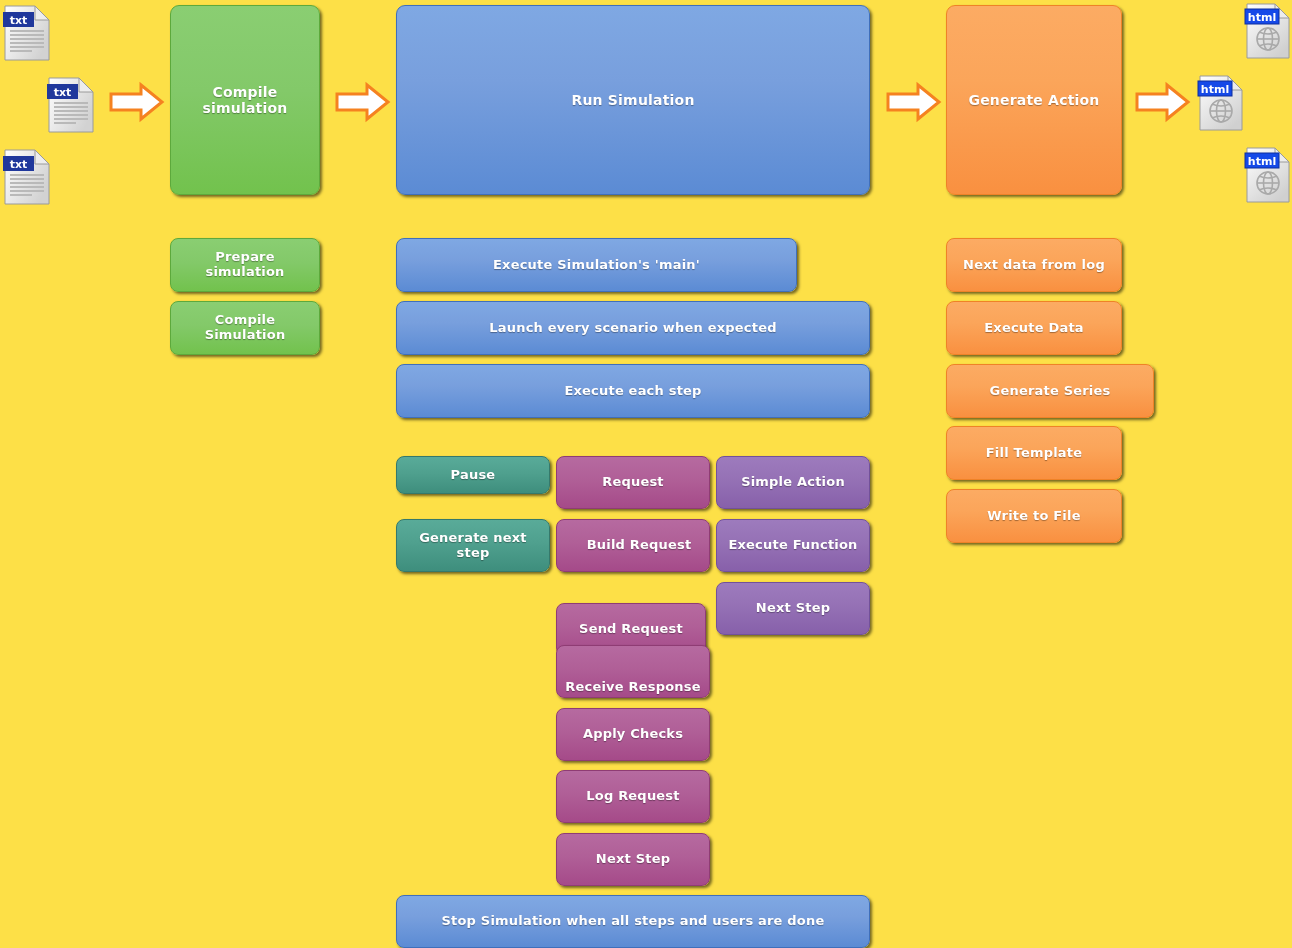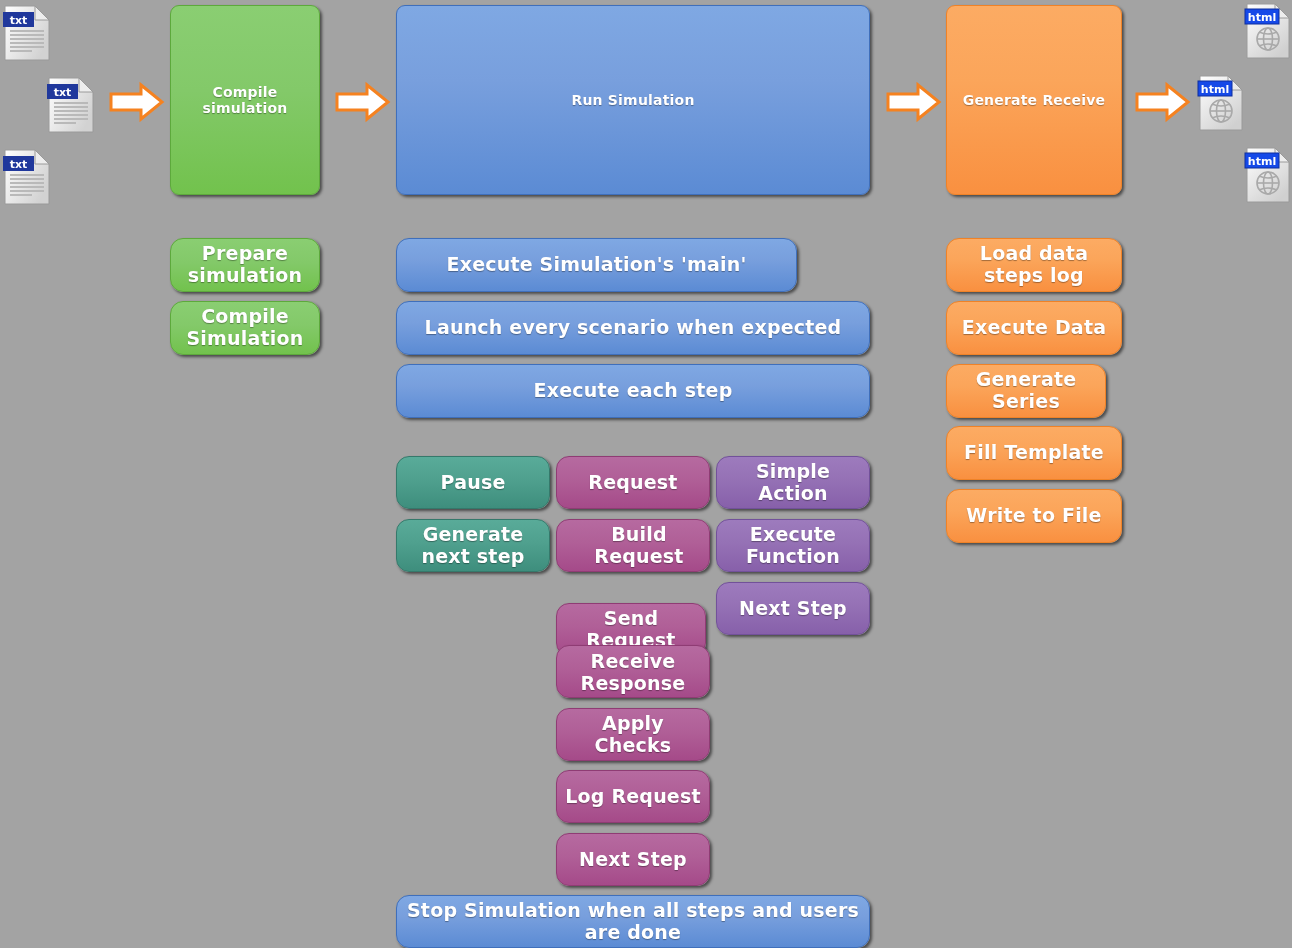--- a/index.html
+++ b/index.html
@@ -12,36 +12,36 @@
     height: 948px;
     position: relative;
     overflow: hidden;
     font-family: "DejaVu Sans", sans-serif;
   }
   .stage {
     position: absolute;
     left: 0; top: 0;
     width: 1292px;
     height: 948px;
-    background: #a3a3a3;
+    background: #fde047;
   }
 
   
   .node {
     position: absolute;
     box-sizing: border-box;
     display: flex;
     align-items: center;
     justify-content: center;
     text-align: center;
     color: #ffffff;
     font-weight: bold;
-    font-size: 19px;
+    font-size: 13px;
     letter-spacing: .2px;
-    border-radius: 13px;
+    border-radius: 8px;
     padding: 2px 8px;
     line-height: 1.15;
     text-shadow: 0 1px 1px rgba(0,0,0,.35);
     box-shadow: 2px 2px 3px rgba(0,0,0,.55);
   }
   .node.big { font-size: 14px; border-radius: 9px; }
 
   .green {
     background: linear-gradient(to bottom, #8ace72 0%, #83c969 45%, #72c24d 100%);
     border: 1px solid #5da93c;
@@ -216,41 +216,41 @@
 
   <div class="node big green" style="left:170px; top:5px; width:150px; height:190px;">
     <span>Compile simulation</span>
   </div>
 
   <div class="node big blue" style="left:396px; top:5px; width:474px; height:190px;">
     <span>Run Simulation</span>
   </div>
 
   <div class="node big orange" style="left:946px; top:5px; width:176px; height:190px;">
-    <span>Generate Receive</span>
+    <span>Generate Action</span>
   </div>
 
   <div class="node green" style="left:170px; top:238px; width:150px; height:54px;">
     <span>Prepare simulation</span>
   </div>
   <div class="node green" style="left:170px; top:301px; width:150px; height:54px;">
     <span>Compile Simulation</span>
   </div>
 
   <div class="node blue" style="left:396px; top:238px; width:401px; height:54px;">
     <span>Execute Simulation's 'main'</span>
   </div>
   <div class="node blue" style="left:396px; top:301px; width:474px; height:54px;">
     <span>Launch every scenario when expected</span>
   </div>
   <div class="node blue" style="left:396px; top:364px; width:474px; height:54px;">
     <span>Execute each step</span>
   </div>
 
-  <div class="node teal" style="left:396px; top:456px; width:154px; height:53px;">
+  <div class="node teal" style="left:396px; top:456px; width:154px; height:38px;">
     <span>Pause</span>
   </div>
   <div class="node teal" style="left:396px; top:519px; width:154px; height:53px;">
     <span>Generate next step</span>
   </div>
 
   <div class="node magenta" style="left:556px; top:456px; width:154px; height:53px;">
     <span>Request</span>
   </div>
   <div class="node magenta" style="left:556px; top:519px; width:154px; height:53px;padding-left:20px;">
@@ -280,26 +280,26 @@
   </div>
   <div class="node purple" style="left:716px; top:582px; width:154px; height:53px;">
     <span>Next Step</span>
   </div>
 
   <div class="node blue" style="left:396px; top:895px; width:474px; height:53px;">
     <span>Stop Simulation when all steps and users are done</span>
   </div>
 
   <div class="node orange" style="left:946px; top:238px; width:176px; height:54px;">
-    <span>Load data steps log</span>
+    <span>Next data from log</span>
   </div>
   <div class="node orange" style="left:946px; top:301px; width:176px; height:54px;">
     <span>Execute Data</span>
   </div>
-  <div class="node orange" style="left:946px; top:364px; width:160px; height:54px;">
+  <div class="node orange" style="left:946px; top:364px; width:208px; height:54px;">
     <span>Generate Series</span>
   </div>
   <div class="node orange" style="left:946px; top:426px; width:176px; height:54px;">
     <span>Fill Template</span>
   </div>
   <div class="node orange" style="left:946px; top:489px; width:176px; height:54px;">
     <span>Write to File</span>
   </div>
 
 </div>

